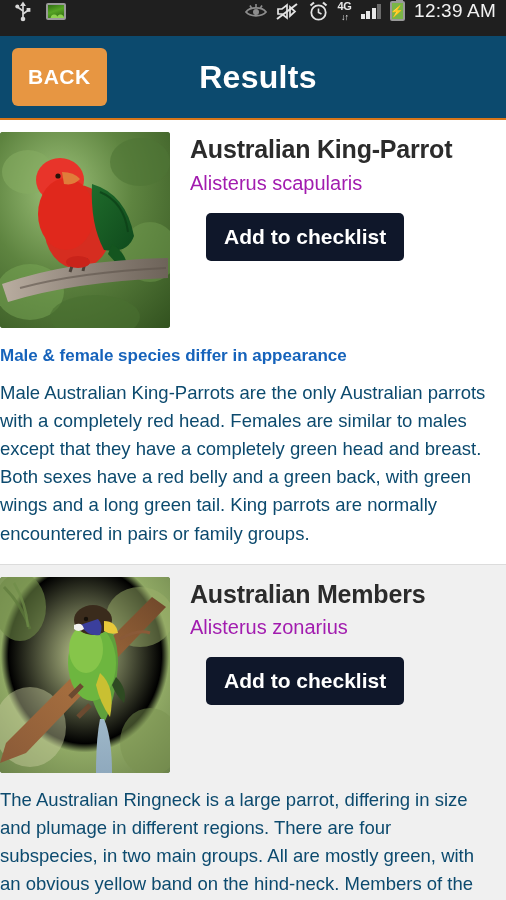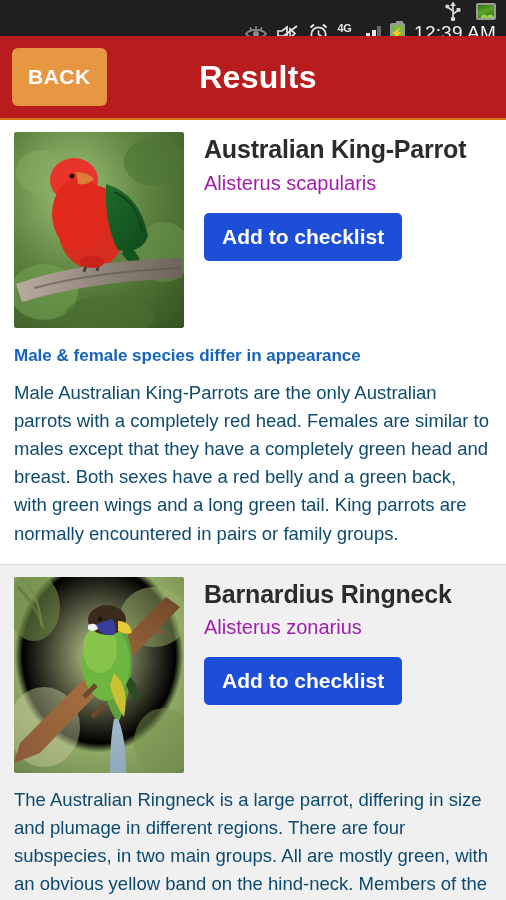--- a/index.html
+++ b/index.html
@@ -7,24 +7,23 @@
     width: 506px; height: 900px;
     overflow: hidden;
     font-family: "Liberation Sans", sans-serif;
     background: #ffffff;
   }
 
   
   .statusbar {
     height: 36px; width: 100%;
     background: #1f1f1f;
-    display: flex; align-items: flex-end;
+    display: flex; align-items: flex-start;
     padding: 0 10px 0 14px;
     color: #e8e8e8;
-    flex-direction: column;
   }
   .sb-left { display: flex; align-items: center; gap: 14px; }
   .sb-right { display: flex; align-items: center; gap: 9px; margin-left: auto; }
   .sb-icon { display: flex; align-items: center; justify-content: center; }
   .appicon {
     width: 20px; height: 17px;
     border: 2px solid #9a9a9a;
     background: linear-gradient(160deg,#2f6d12 0%, #57a524 45%, #2c6410 100%);
     border-radius: 2px;
     position: relative; overflow: hidden;
@@ -52,21 +51,21 @@
   .battery::before {
     content: ""; position: absolute; top: -4px; left: 4px;
     width: 7px; height: 3px; background: #9a9a9a; border-radius: 1px;
   }
   .battery span { color: #f5f5f5; font-size: 11px; line-height: 1; font-weight: bold; }
   .clock { font-size: 19px; color: #f2f2f2; letter-spacing: 0.2px; }
 
   
   .header {
     height: 84px; width: 100%;
-    background: #b91c1c;
+    background: #0c4a6e;
     display: flex; align-items: center;
     position: relative;
     border-bottom: 2px solid #d9761a;
   }
   .hdr-btn {
     background: #e79642;
     color: #ffffff;
     border: none;
     font-size: 21px;
     font-weight: bold;
@@ -79,49 +78,50 @@
   .btn-back { margin-left: 12px; }
   .btn-cancel { margin-left: auto; margin-right: 0; border-radius: 6px 0 0 6px; }
   .hdr-title {
     position: absolute; left: 10px; right: 0; text-align: center;
     color: #ffffff; font-size: 32px; font-weight: bold; letter-spacing: 0.3px;
     pointer-events: none;
   }
 
   
   .content { width: 100%; height: 780px; overflow: hidden; background: #ffffff; }
-  .card { padding: 12px 14px 16px 14px; position: relative; }
+  .card { padding: 12px 14px 16px 0; position: relative; }
   .card.alt { background: #f0f0f0; border-top: 1px solid #dcdcdc; }
   .card-top { display: flex; gap: 20px; }
 
   .photo {
     width: 170px; height: 196px;
     border-radius: 3px;
     flex: 0 0 auto;
     position: relative; overflow: hidden;
     background: #4a6b2e;
   }
   .photo svg { display: block; width: 100%; height: 100%; }
 
   .card-info { padding-top: 4px; flex: 1 1 auto; min-width: 0; }
   .sp-name {
     font-size: 25px; font-weight: bold; color: #2b2b2b;
     letter-spacing: -0.2px; line-height: 1.1; white-space: nowrap;
   }
   .sp-latin { font-size: 20px; color: #a21caf; margin-top: 7px; line-height: 1.2; }
   .add-btn {
     margin-top: 18px;
-    background: #1d4ed8;
+    background: #0f172a;
     color: #ffffff;
     border: none;
     font-size: 21px; font-weight: bold;
     padding: 12px 18px;
     border-radius: 5px;
     cursor: pointer;
     font-family: "Liberation Sans", sans-serif;
+    margin-left: 16px;
   }
 
   .sp-note {
     margin-top: 18px;
     font-size: 17px; font-weight: bold; color: #1663bb;
     cursor: pointer;
   }
   .sp-desc {
     margin-top: 13px;
     font-size: 18.5px; line-height: 1.52; color: #0c4a6e;
@@ -289,21 +289,21 @@
           <path d="M80 48 Q88 60 100 58 Q104 48 98 42 Z" fill="#3b3f9c"></path>
           <path d="M104 44 Q116 44 118 56 Q110 58 104 54 Z" fill="#e8c93a"></path>
           <path d="M74 48 Q82 44 84 52 Q78 56 74 52 Z" fill="#f2f2ee"></path>
           <circle cx="86" cy="42" r="2.2" fill="#15100a"></circle>
           <path d="M104 142 Q112 160 112 196 L96 196 Q96 162 100 142 Z" fill="url(#tail2)"></path>
           <path d="M116 100 Q128 112 124 126 Q116 118 112 108 Z" fill="#2e4a22"></path>
           <path d="M82 108 L70 120 M90 128 L78 140" stroke="#6b4a30" stroke-width="5"></path>
         </svg>
       </div>
       <div class="card-info">
-        <div class="sp-name">Barnardius Ringneck</div>
+        <div class="sp-name">Australian Members</div>
         <div class="sp-latin">Alisterus zonarius</div>
         <button class="add-btn">Add to checklist</button>
       </div>
     </div>
     <div class="sp-desc">The Australian Ringneck is a large parrot, differing in size and plumage in different regions. There are four subspecies, in two main groups. All are mostly green, with an obvious yellow band on the hind-neck. Members of the Mallee</div>
   </div>
 
 </div>
 
 </body></html>

